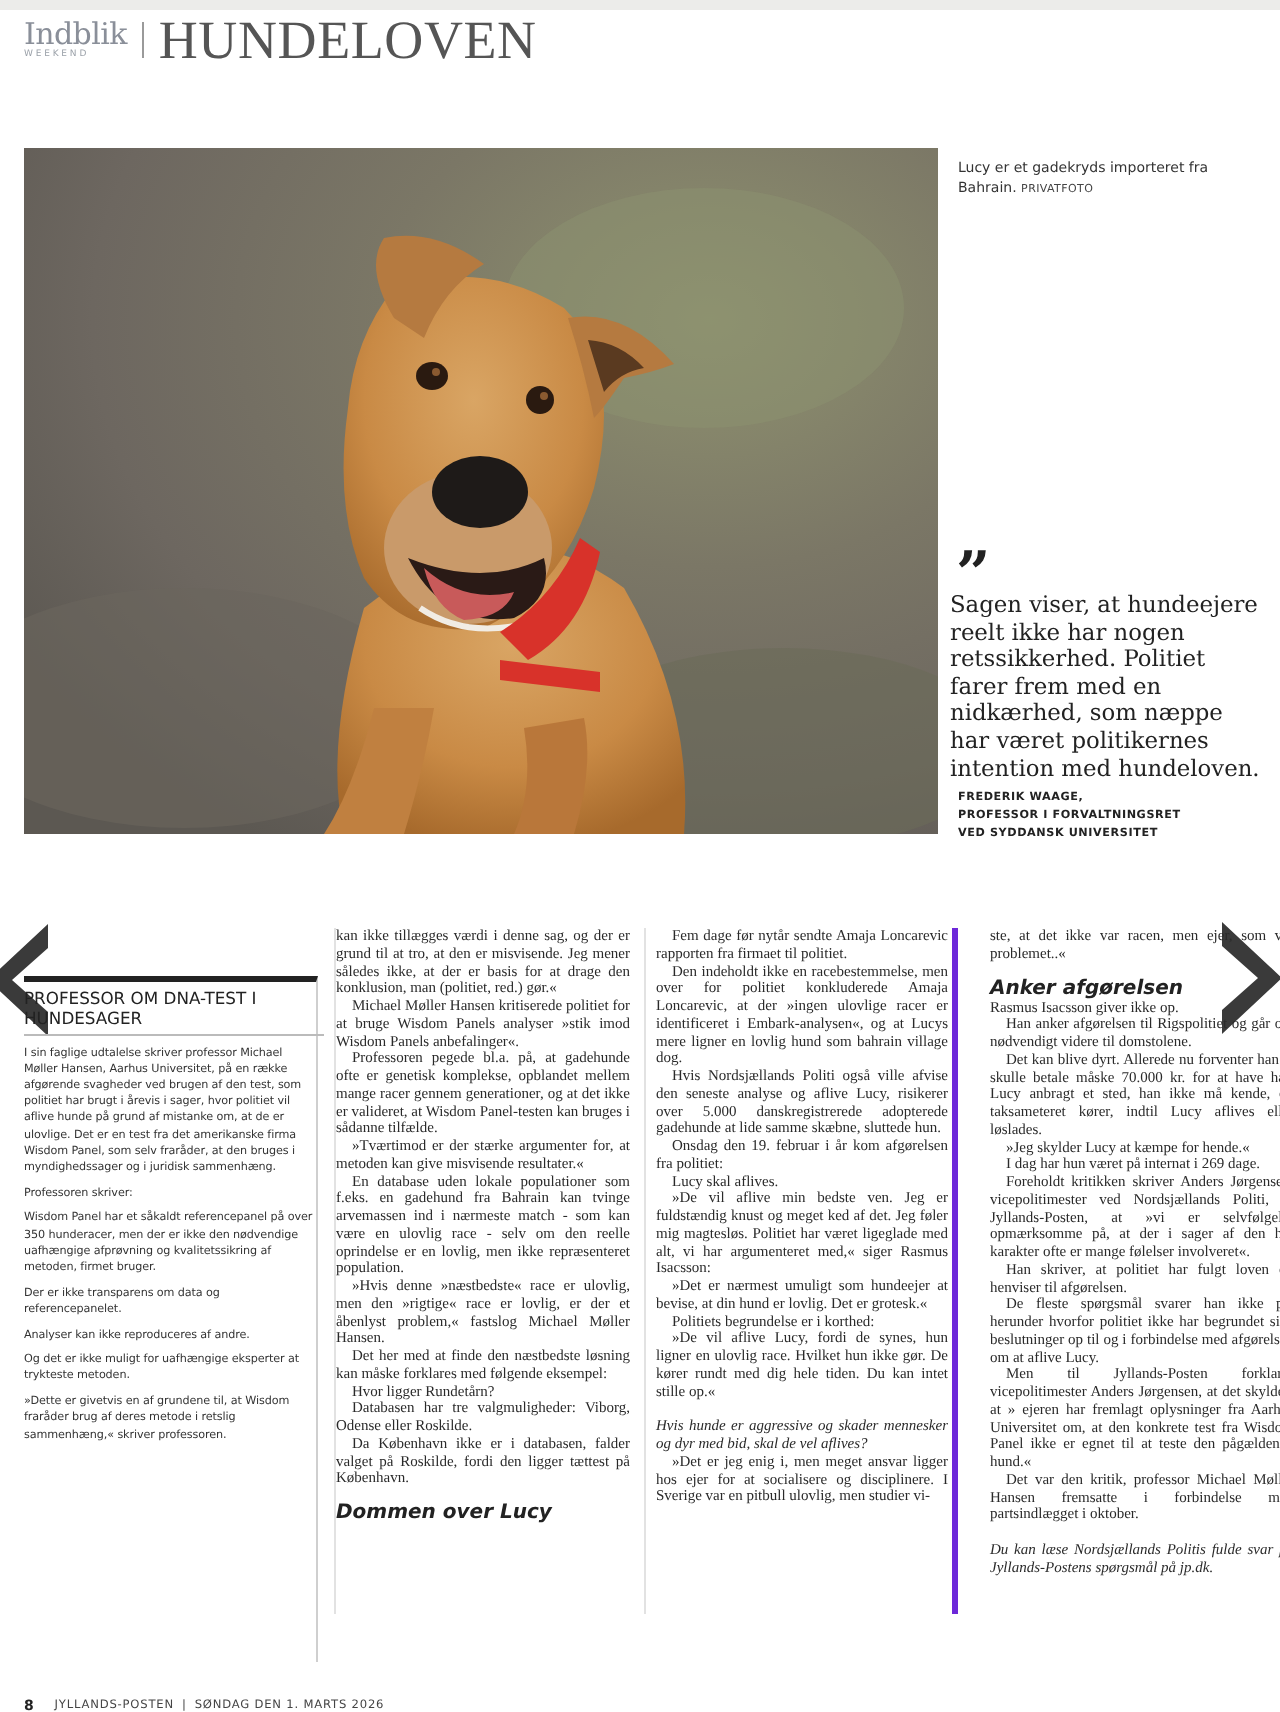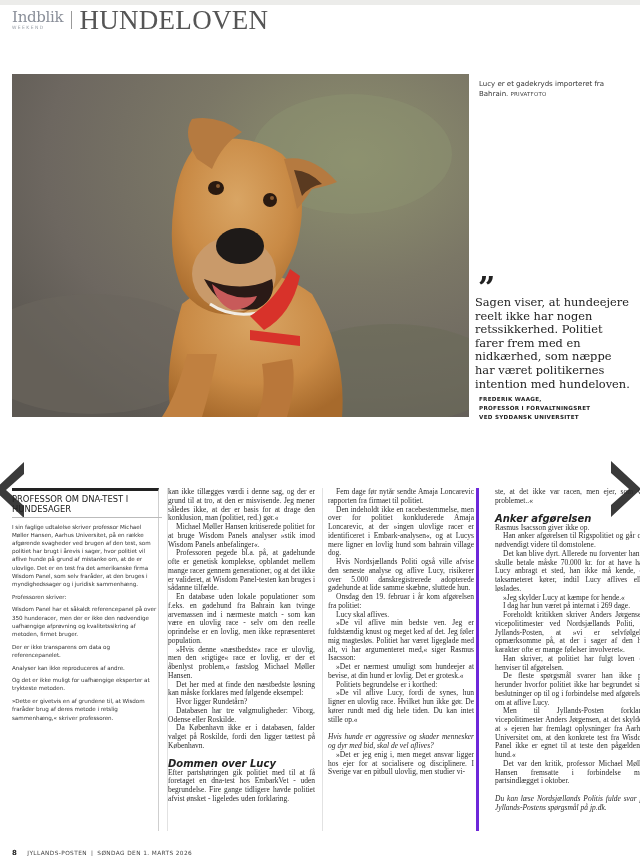--- a/index.html
+++ b/index.html
@@ -62,21 +62,21 @@
   .factbox-title {
     font-family: "DejaVu Sans", sans-serif; font-weight: normal; font-size: 8.4px; line-height: 10px;
     color: #222; margin: 3px 0 0 0; padding-bottom: 3px; border-bottom: 1px solid #bbb; width: 150px;
   }
   .factbox-body p {
     font-family: "DejaVu Sans", sans-serif; font-size: 5.6px; line-height: 8.2px; color: #333;
     margin: 4.5px 0 0 0; letter-spacing: -0.05px;
   }
 
   .col {
-    position: absolute; top: 488px; width: 147px; height: 343px; overflow: hidden;
+    position: absolute; top: 464px; width: 147px; height: 343px; overflow: hidden;
     font-family: "Liberation Serif", serif; font-size: 7.5px; line-height: 8.75px; color: #2a2a2a;
     text-align: justify; hyphens: auto;
   }
   .col p { margin: 0; text-indent: 8px; }
   .col p.noindent { text-indent: 0; }
   .col .subhead {
     font-family: "DejaVu Sans", sans-serif; font-weight: bold; font-size: 10px; line-height: 9px;
     margin: 8px 0 1px 0; text-indent: 0; color: #222; font-style: italic;
   }
   .col .italic { font-style: italic; text-indent: 0; }
@@ -187,28 +187,28 @@
       <p>Analyser kan ikke reproduceres af andre.</p>
       <p>Og det er ikke muligt for uafhængige eksperter at trykteste metoden.</p>
       <p>»Dette er givetvis en af grundene til, at Wisdom fraråder brug af deres metode i retslig sammenhæng,« skriver professoren.</p>
     </div>
 </div>
 
 <div class="col col1" id="col1">
     <p class="noindent" lang="da">kan ikke tillægges værdi i denne sag, og der er grund til at tro, at den er misvisende. Jeg mener således ikke, at der er basis for at drage den konklusion, man (politiet, red.) gør.«</p>
     <p lang="da">Michael Møller Hansen kritiserede politiet for at bruge Wisdom Panels analyser »stik imod Wisdom Panels anbefalinger«.</p>
     <p lang="da">Professoren pegede bl.a. på, at gadehunde ofte er genetisk komplekse, opblandet mellem mange racer gennem generationer, og at det ikke er valideret, at Wisdom Panel-testen kan bruges i sådanne tilfælde.</p>
+    <p lang="da">»Tværtimod er der stærke argumenter for, at metoden kan give misvisende resultater.«</p>
     <p lang="da">En database uden lokale populationer som f.eks. en gadehund fra Bahrain kan tvinge arvemassen ind i nærmeste match - som kan være en ulovlig race - selv om den reelle oprindelse er en lovlig, men ikke repræsenteret population.</p>
     <p lang="da">»Hvis denne »næstbedste« race er ulovlig, men den »rigtige« race er lovlig, er der et åbenlyst problem,« fastslog Michael Møller Hansen.</p>
     <p lang="da">Det her med at finde den næstbedste løsning kan måske forklares med følgende eksempel:</p>
     <p lang="da">Hvor ligger Rundetårn?</p>
     <p lang="da">Databasen har tre valgmuligheder: Viborg, Odense eller Roskilde.</p>
     <p lang="da">Da København ikke er i databasen, falder valget på Roskilde, fordi den ligger tættest på København.</p>
     <div class="subhead" lang="da">Dommen over Lucy</div>
-    <p class="noindent" lang="da">Efter partshøringen gik politiet med til at få foretaget en dna-test hos EmbarkVet - uden begrundelse. Fire gange tidligere havde politiet afvist ønsket - ligeledes uden forklaring.</p>
   </div>
 <div class="col col2" id="col2">
     <p lang="da">Fem dage før nytår sendte Amaja Loncarevic rapporten fra firmaet til politiet.</p>
     <p lang="da">Den indeholdt ikke en racebestemmelse, men over for politiet konkluderede Amaja Loncarevic, at der »ingen ulovlige racer er identificeret i Embark-analysen«, og at Lucys mere ligner en lovlig hund som bahrain village dog.</p>
     <p lang="da">Hvis Nordsjællands Politi også ville afvise den seneste analyse og aflive Lucy, risikerer over 5.000 danskregistrerede adopterede gadehunde at lide samme skæbne, sluttede hun.</p>
     <p lang="da">Onsdag den 19. februar i år kom afgørelsen fra politiet:</p>
     <p lang="da">Lucy skal aflives.</p>
     <p lang="da">»De vil aflive min bedste ven. Jeg er fuldstændig knust og meget ked af det. Jeg føler mig magtesløs. Politiet har været ligeglade med alt, vi har argumenteret med,« siger Rasmus Isacsson:</p>
     <p lang="da">»Det er nærmest umuligt som hundeejer at bevise, at din hund er lovlig. Det er grotesk.«</p>
     <p lang="da">Politiets begrundelse er i korthed:</p>

